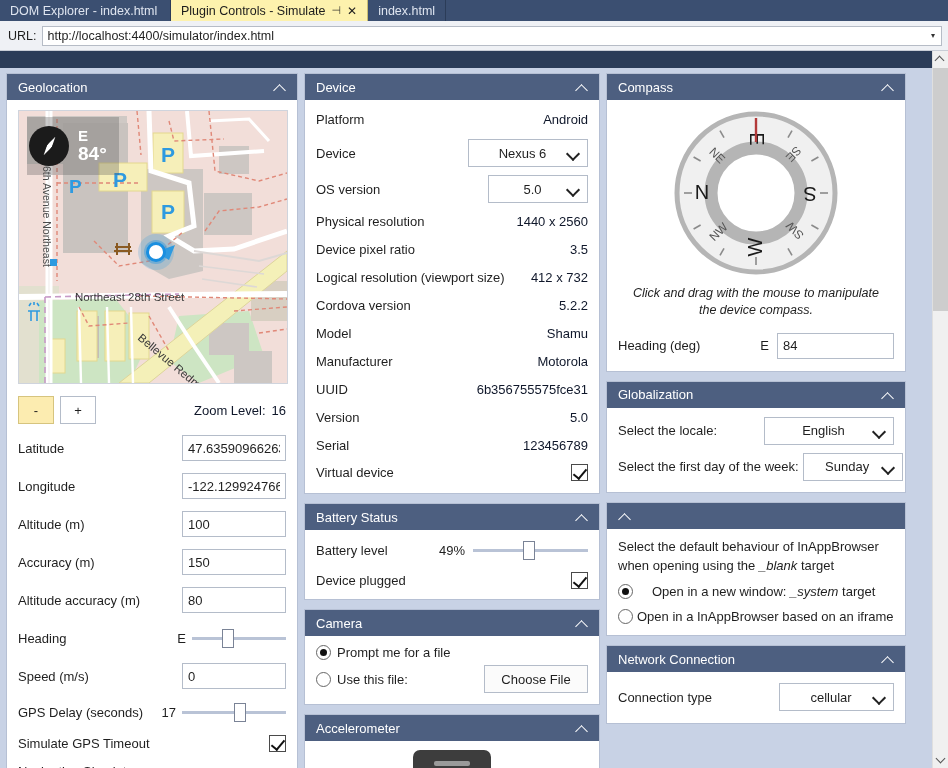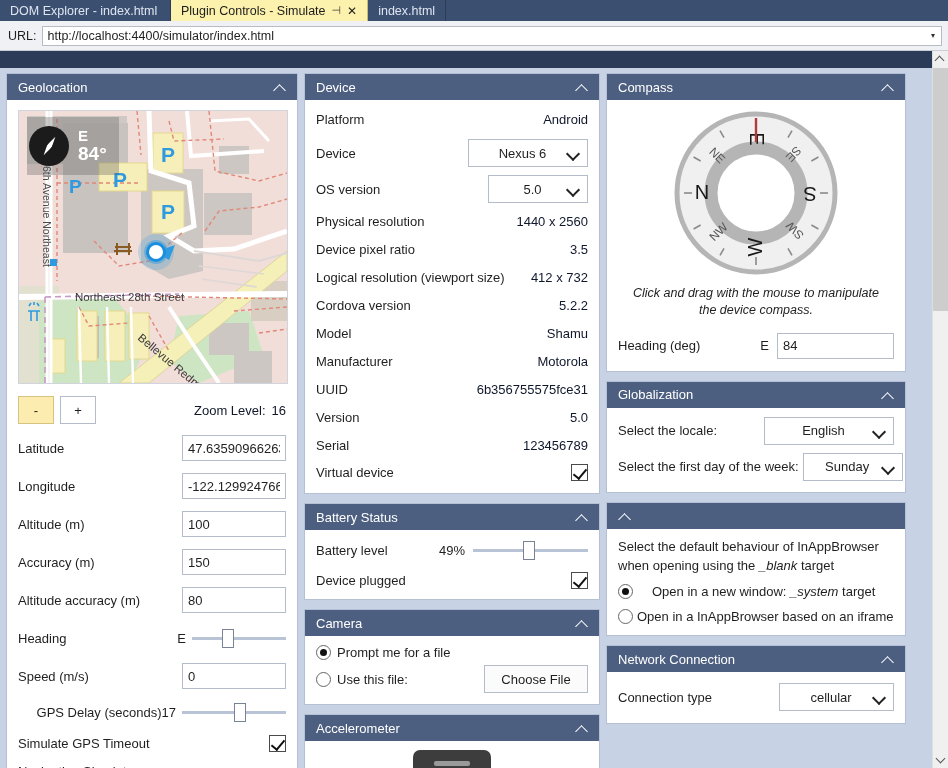--- a/index.html
+++ b/index.html
@@ -429,21 +429,21 @@
                 <div class="track"></div>
                 <div class="thumb" id="thumb-heading" style="left: 29.52px;"></div>
               </div>
             </div>
 
             <div class="row">
               <span class="label">Speed (m/s)</span>
               <input class="tbox" value="0" style="">
             </div>
 
-            <div class="row" style="min-height:24px;margin-bottom:8px;text-align:right;">
+            <div class="row" style="min-height:24px;margin-bottom:8px;">
               <span class="label">GPS Delay (seconds)</span>
               <span style="font-size:13px;margin-right:6px;">17</span>
               <div class="slider" style="width:104px;">
                 <div class="track"></div>
                 <div class="thumb" id="thumb-gps" style="left: 51.52px;"></div>
               </div>
             </div>
 
             <div class="row" style="min-height:22px;margin-bottom:7px;">
               <span class="label">Simulate GPS Timeout</span>

